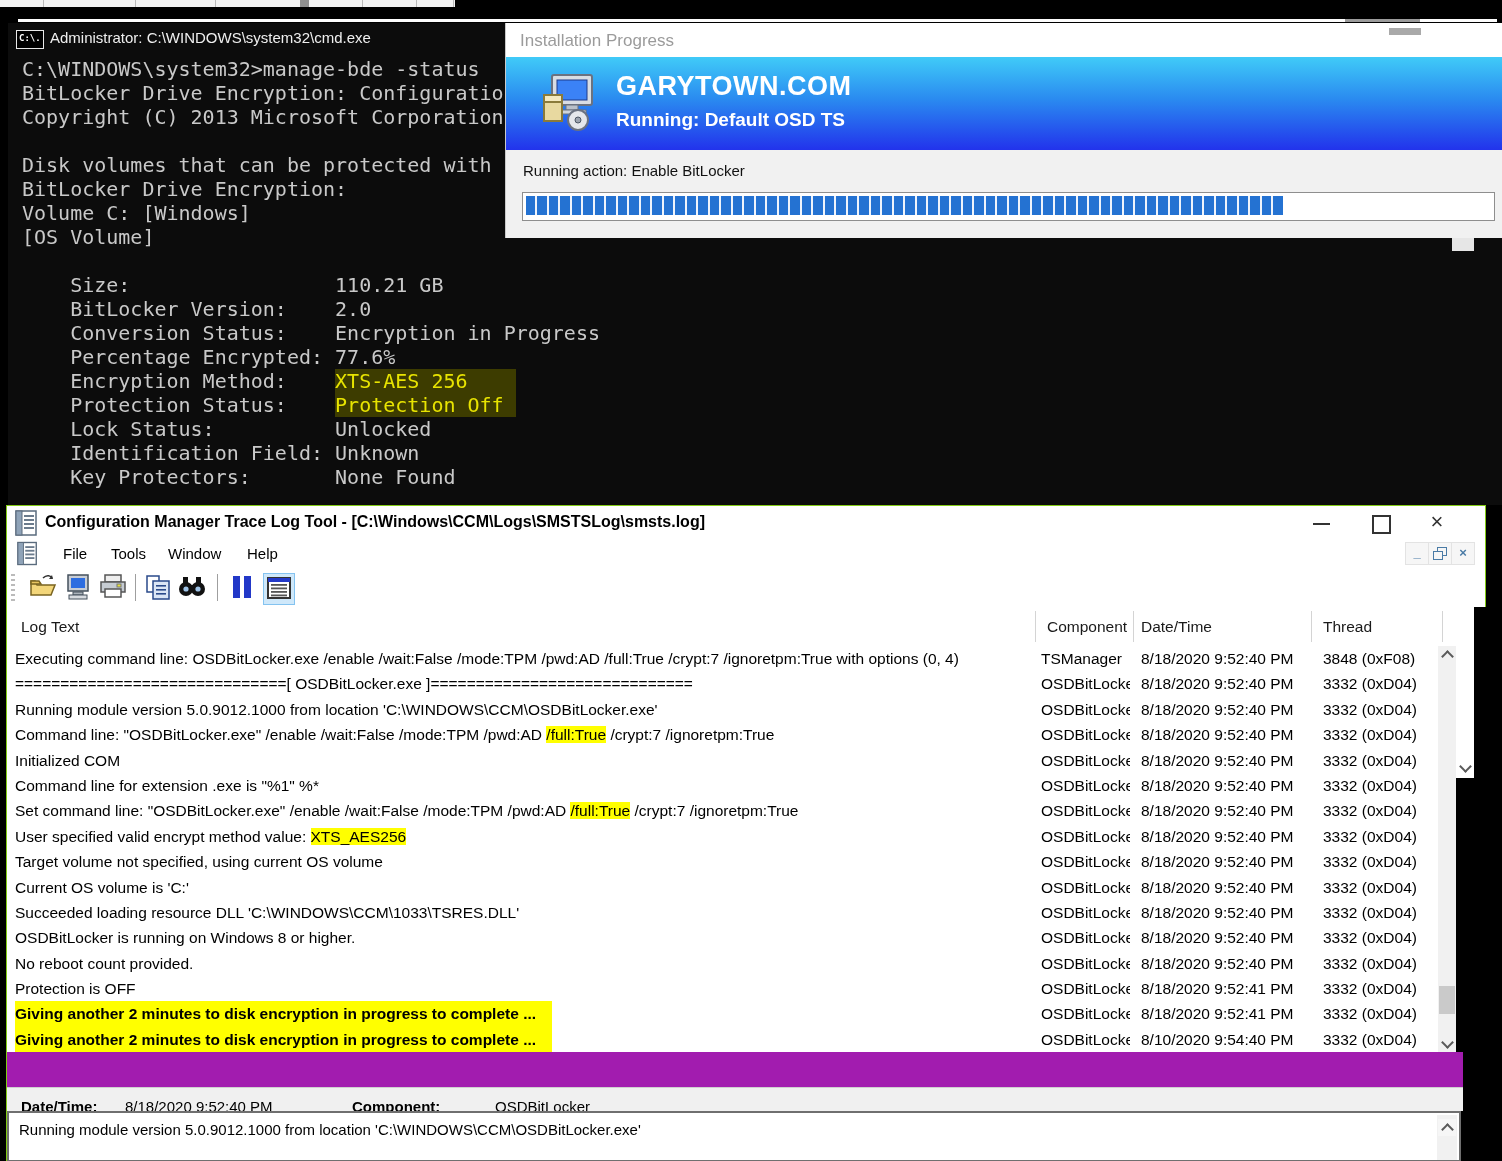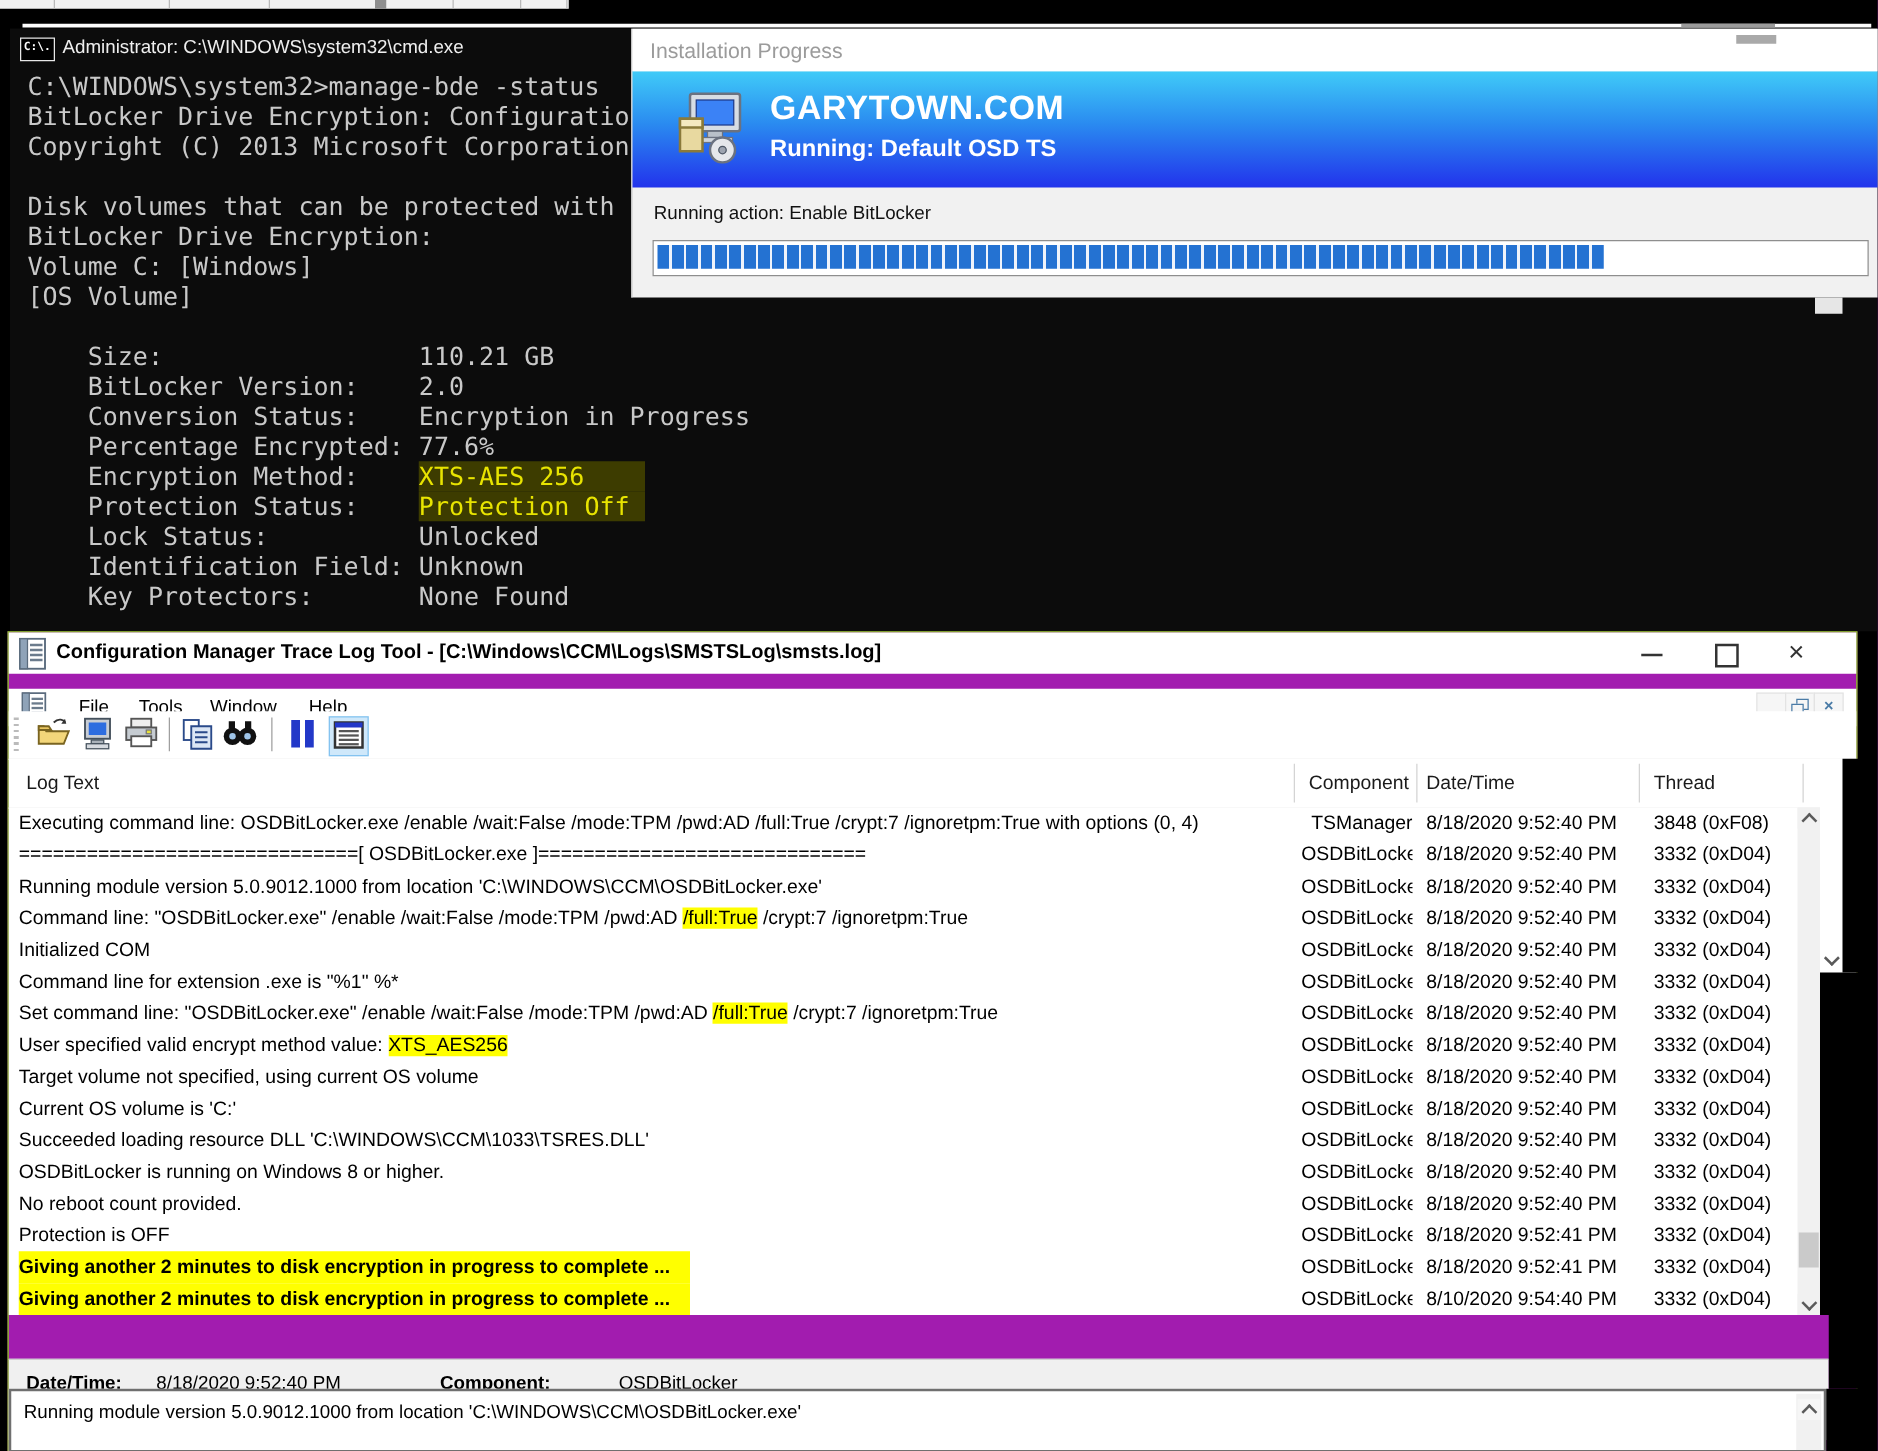--- a/index.html
+++ b/index.html
@@ -45,21 +45,21 @@
 
   
   #log-window{left:6px;top:505px;width:1480px;height:660px;background:#a21caf;border:1px solid #84cc16;box-sizing:border-box;}
   #lw-titlebar{left:0;top:0;width:100%;height:33px;background:#fff;}
   #lw-title{left:38px;top:7px;font-weight:bold;font-size:16px;color:#000;white-space:nowrap;}
   .winctl{position:absolute;top:6px;width:30px;height:22px;}
   #ctl-min{left:1300px;} #ctl-min .bar{position:absolute;left:6px;top:11px;width:17px;height:2px;background:#333;}
   #ctl-max{left:1358px;} #ctl-max .box{position:absolute;left:7px;top:3px;width:15px;height:15px;border:2px solid #333;}
   #ctl-close{left:1415px;font-size:22px;line-height:20px;color:#333;text-align:center;}
 
-  #lw-menubar{left:0;top:33px;width:100%;height:30px;background:#fff;margin-top:12px;}
+  #lw-menubar{left:0;top:33px;width:100%;height:30px;background:#fff;}
   .menu-item{position:absolute;top:6px;font-size:15px;color:#000;}
   .mdi-btn{position:absolute;top:3px;width:22px;height:21px;background:#f6f6f6;border:1px solid #e3e3e3;
            color:#4a7ba6;text-align:center;font-weight:bold;font-size:13px;line-height:19px;}
   #mdi-restore .r1{position:absolute;left:8px;top:4px;width:8px;height:7px;border:1.6px solid #4a7ba6;}
   #mdi-restore .r2{position:absolute;left:4px;top:8px;width:8px;height:7px;border:1.6px solid #4a7ba6;background:#f6f6f6;}
 
   #lw-toolbar{left:0;top:63px;width:100%;height:38px;background:#fff;border-bottom:1px solid #d9d9d9;}
   #tb-grip{left:4px;top:5px;width:4px;height:28px;
      background:repeating-linear-gradient(180deg,#bbb 0 2px,#fff 2px 5px);}
   .tb-btn{position:absolute;top:4px;width:30px;height:30px;}
@@ -68,21 +68,21 @@
 
   #lw-header{left:0;top:101px;width:1478px;height:39px;background:#fff;border-bottom:1px solid #e3e3e3;}
   .hdr-label{position:absolute;top:0;font-size:15.5px;color:#1a1a1a;line-height:39px;}
   .hdr-div{position:absolute;top:4px;width:1px;height:31px;background:#d4d4d4;}
 
   #log-rows{left:0;top:140px;width:1478px;height:406px;overflow:hidden;background:#fff;}
   .log-row{position:relative;height:25.4px;font-size:15.5px;line-height:25.4px;white-space:nowrap;color:#000;}
   .log-row span.cell{position:absolute;top:0;overflow:hidden;}
   .lt{left:8px;width:1014px;}
   .lt.block{background:#ffff00;width:537px;font-weight:bold;}
-  .lc{left:1034px;width:89px;text-align:right;}
+  .lc{left:1034px;width:89px;}
   .ld{left:1134px;width:172px;}
   .lth{left:1316px;width:114px;}
   .hl{background:#ffff00;}
 
   
   .sb-track{position:absolute;background:#f1f1f1;}
   .sb-btn{position:absolute;width:18px;height:17px;background:#f1f1f1;display:flex;align-items:center;justify-content:center;}
   .chev{width:7px;height:7px;border-right:2px solid #5a5a5a;border-bottom:2px solid #5a5a5a;}
   .chev.up{transform:rotate(-135deg);margin-top:4px;}
   .chev.down{transform:rotate(45deg);margin-top:-3px;}

